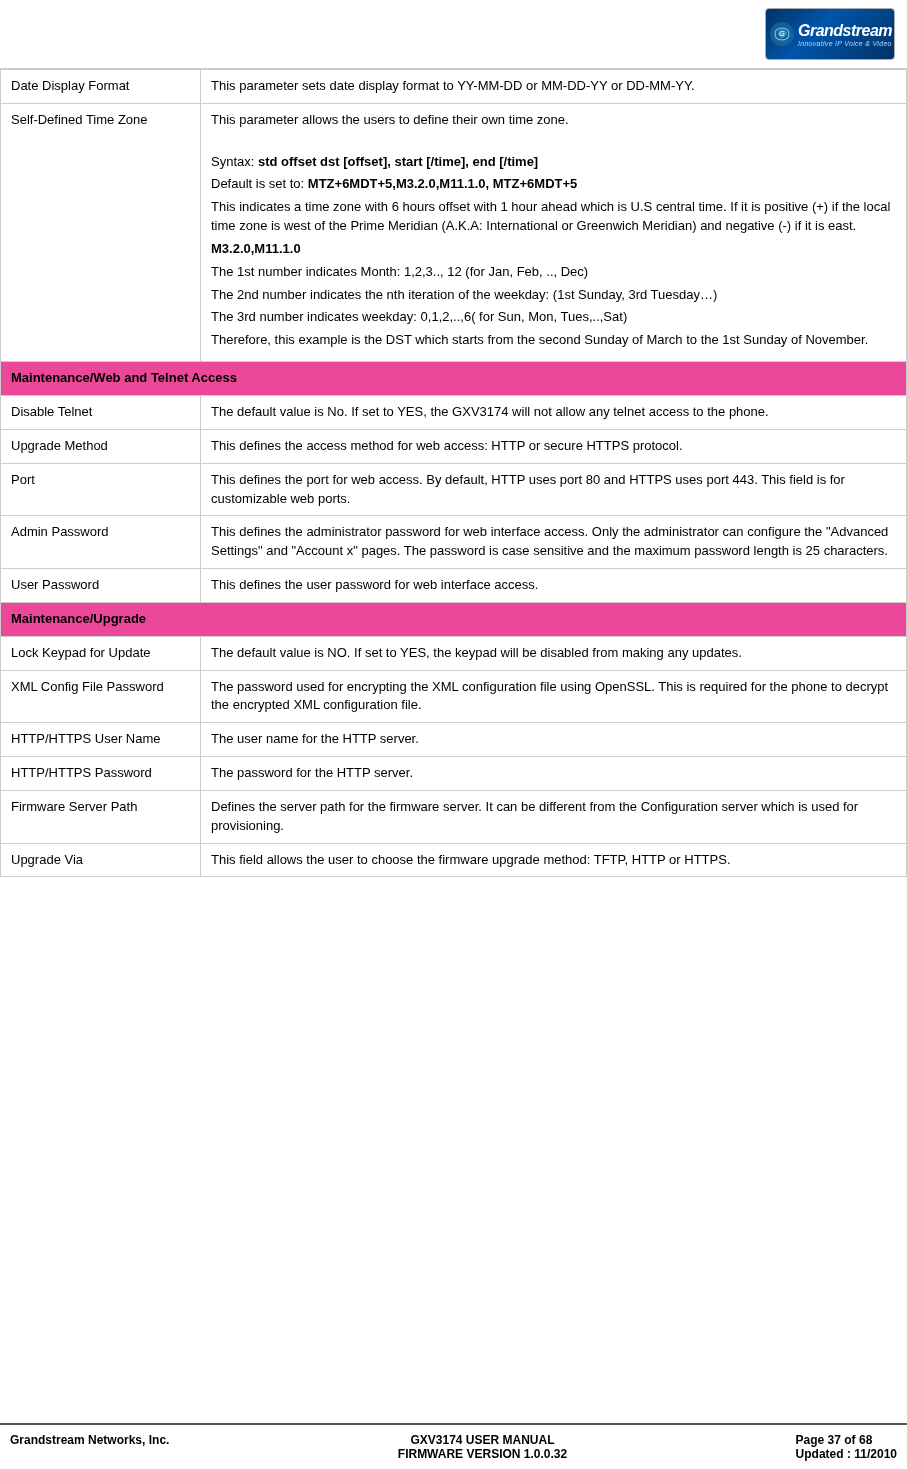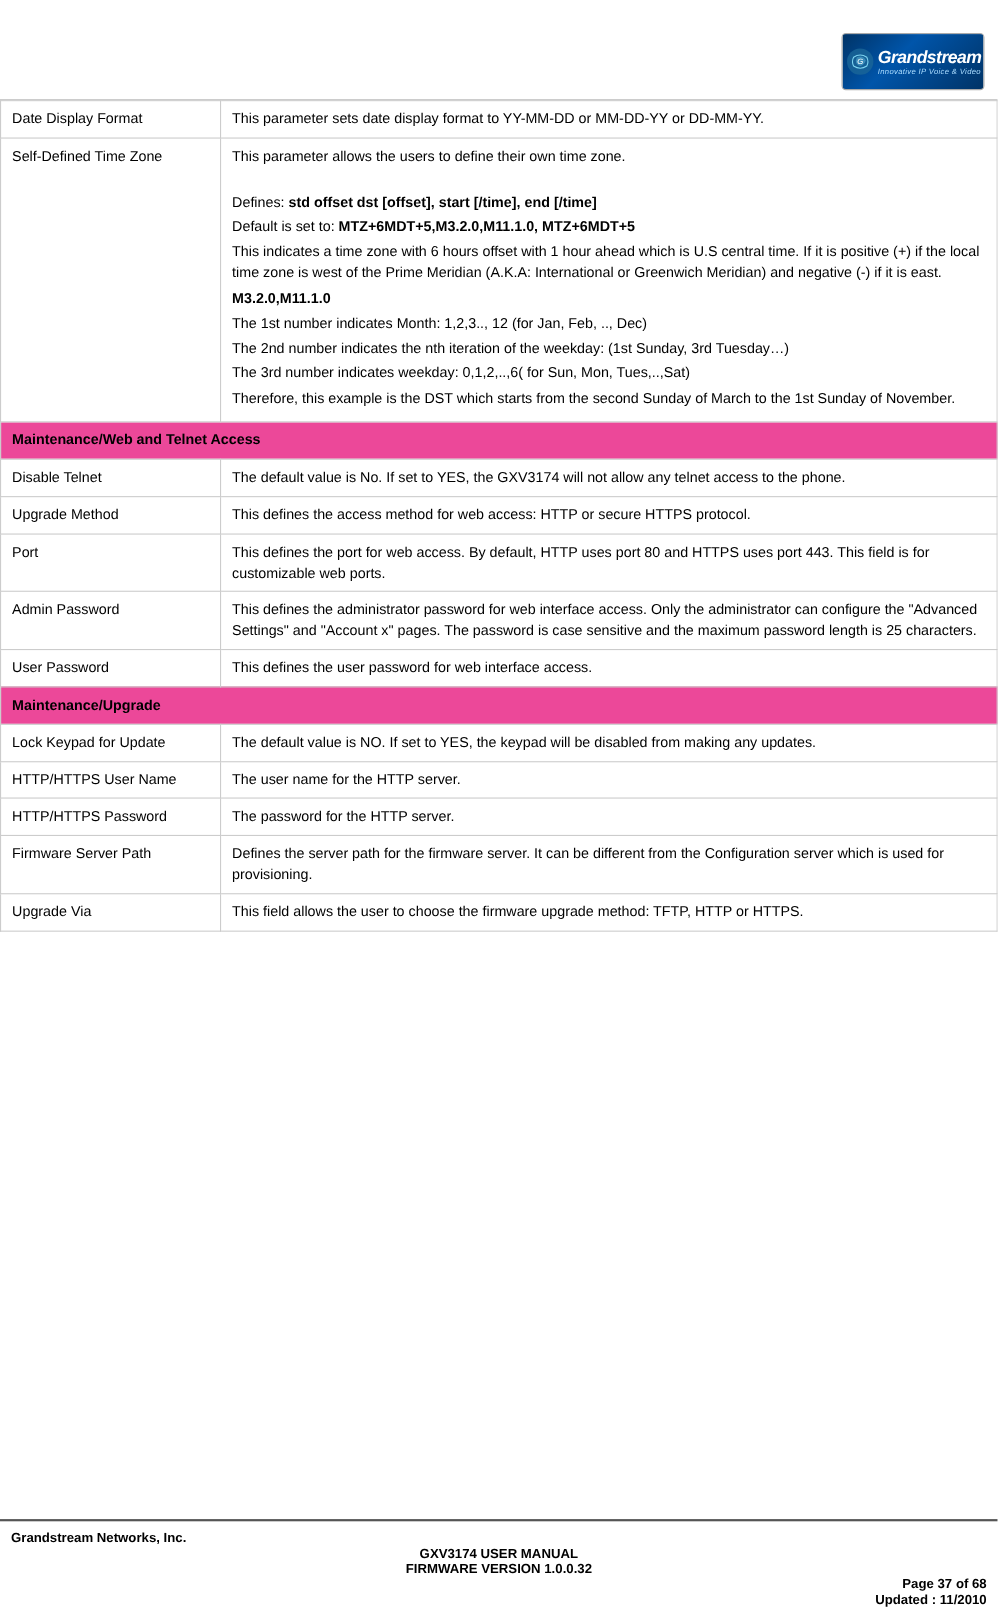--- a/index.html
+++ b/index.html
@@ -18,21 +18,20 @@
       min-height: 1469px;
       display: flex;
       flex-direction: column;
     }
 
     .header {
       display: flex;
       justify-content: flex-end;
       padding: 8px 12px;
       border-bottom: 1px solid #ccc;
-      margin-top: 22px;
     }
 
     .logo-area {
       display: flex;
       align-items: center;
     }
 
     .logo-box {
       width: 130px;
       height: 52px;
@@ -99,21 +98,20 @@
 
     .footer {
       border-top: 2px solid #555;
       padding: 8px 10px;
       display: flex;
       justify-content: space-between;
       font-size: 12px;
       font-weight: bold;
       background: #fff;
       margin-top: auto;
-      flex-direction: column;
     }
 
     .footer-center {
       text-align: center;
     }
 
     p { margin-bottom: 4px; }
   </style>
 </head>
 <body>
@@ -153,21 +151,21 @@
         </tr>
 
         <tr>
           <td>
             <span>Self-Defined Time Zone</span>
           </td>
           <td>
             <p>This parameter allows the users to define their own time zone.</p>
             <br>
             <p>
-              <span>Defines: </span><span class="bold">std offset dst [offset], start [/time], end [/time]</span>
+              <span>Syntax: </span><span class="bold">std offset dst [offset], start [/time], end [/time]</span>
             </p>
             <p>
               <span>Default is set to: </span><span class="bold">MTZ+6MDT+5,M3.2.0,M11.1.0, MTZ+6MDT+5</span>
             </p>
             <p>This indicates a time zone with 6 hours offset with 1 hour ahead which is U.S central time. If it is positive (+) if the local time zone is west of the Prime Meridian (A.K.A: International or Greenwich Meridian) and negative (-) if it is east.</p>
             <p><span class="bold">M3.2.0,M11.1.0</span></p>
             <p>The 1st number indicates Month: 1,2,3.., 12 (for Jan, Feb, .., Dec)</p>
             <p>The 2nd number indicates the nth iteration of the weekday: (1st Sunday, 3rd Tuesday…)</p>
             <p>The 3rd number indicates weekday: 0,1,2,..,6( for Sun, Mon, Tues,..,Sat)</p>
             <p>Therefore, this example is the DST which starts from the second Sunday of March to the 1st Sunday of November.</p>
@@ -205,20 +203,24 @@
           <td colspan="2" class="section-header">
             <span>Maintenance/Upgrade</span>
           </td>
         </tr>
 
         <tr>
           <td>Lock Keypad for Update</td>
           <td>The  default  value  is  NO.  If  set  to  YES,  the  keypad  will  be  disabled from making any updates.</td>
         </tr>
         <tr>
+          <td>XML      Config      File Password</td>
+          <td>The  password  used  for  encrypting  the  XML  configuration  file  using OpenSSL.  This  is  required  for  the  phone  to  decrypt  the  encrypted XML configuration file.</td>
+        </tr>
+        <tr>
           <td>HTTP/HTTPS User Name</td>
           <td>The user name for the HTTP server.</td>
         </tr>
         <tr>
           <td>HTTP/HTTPS Password</td>
           <td>The password for the HTTP server.</td>
         </tr>
         <tr>
           <td>Firmware Server Path</td>
           <td>Defines the server path for the firmware server. It can be different from the Configuration server which is used for provisioning.</td>
@@ -231,19 +233,19 @@
       </tbody>
     </table>
   </div>
 
   <div class="footer">
     <div>Grandstream Networks, Inc.</div>
     <div class="footer-center">
       <div>GXV3174 USER MANUAL</div>
       <div>FIRMWARE VERSION 1.0.0.32</div>
     </div>
-    <div style="text-align:right;">
+    <div style="text-align:left;">
       <div>Page 37 of 68</div>
       <div>Updated : 11/2010</div>
     </div>
   </div>
 
 </div>
 
 </body></html>

